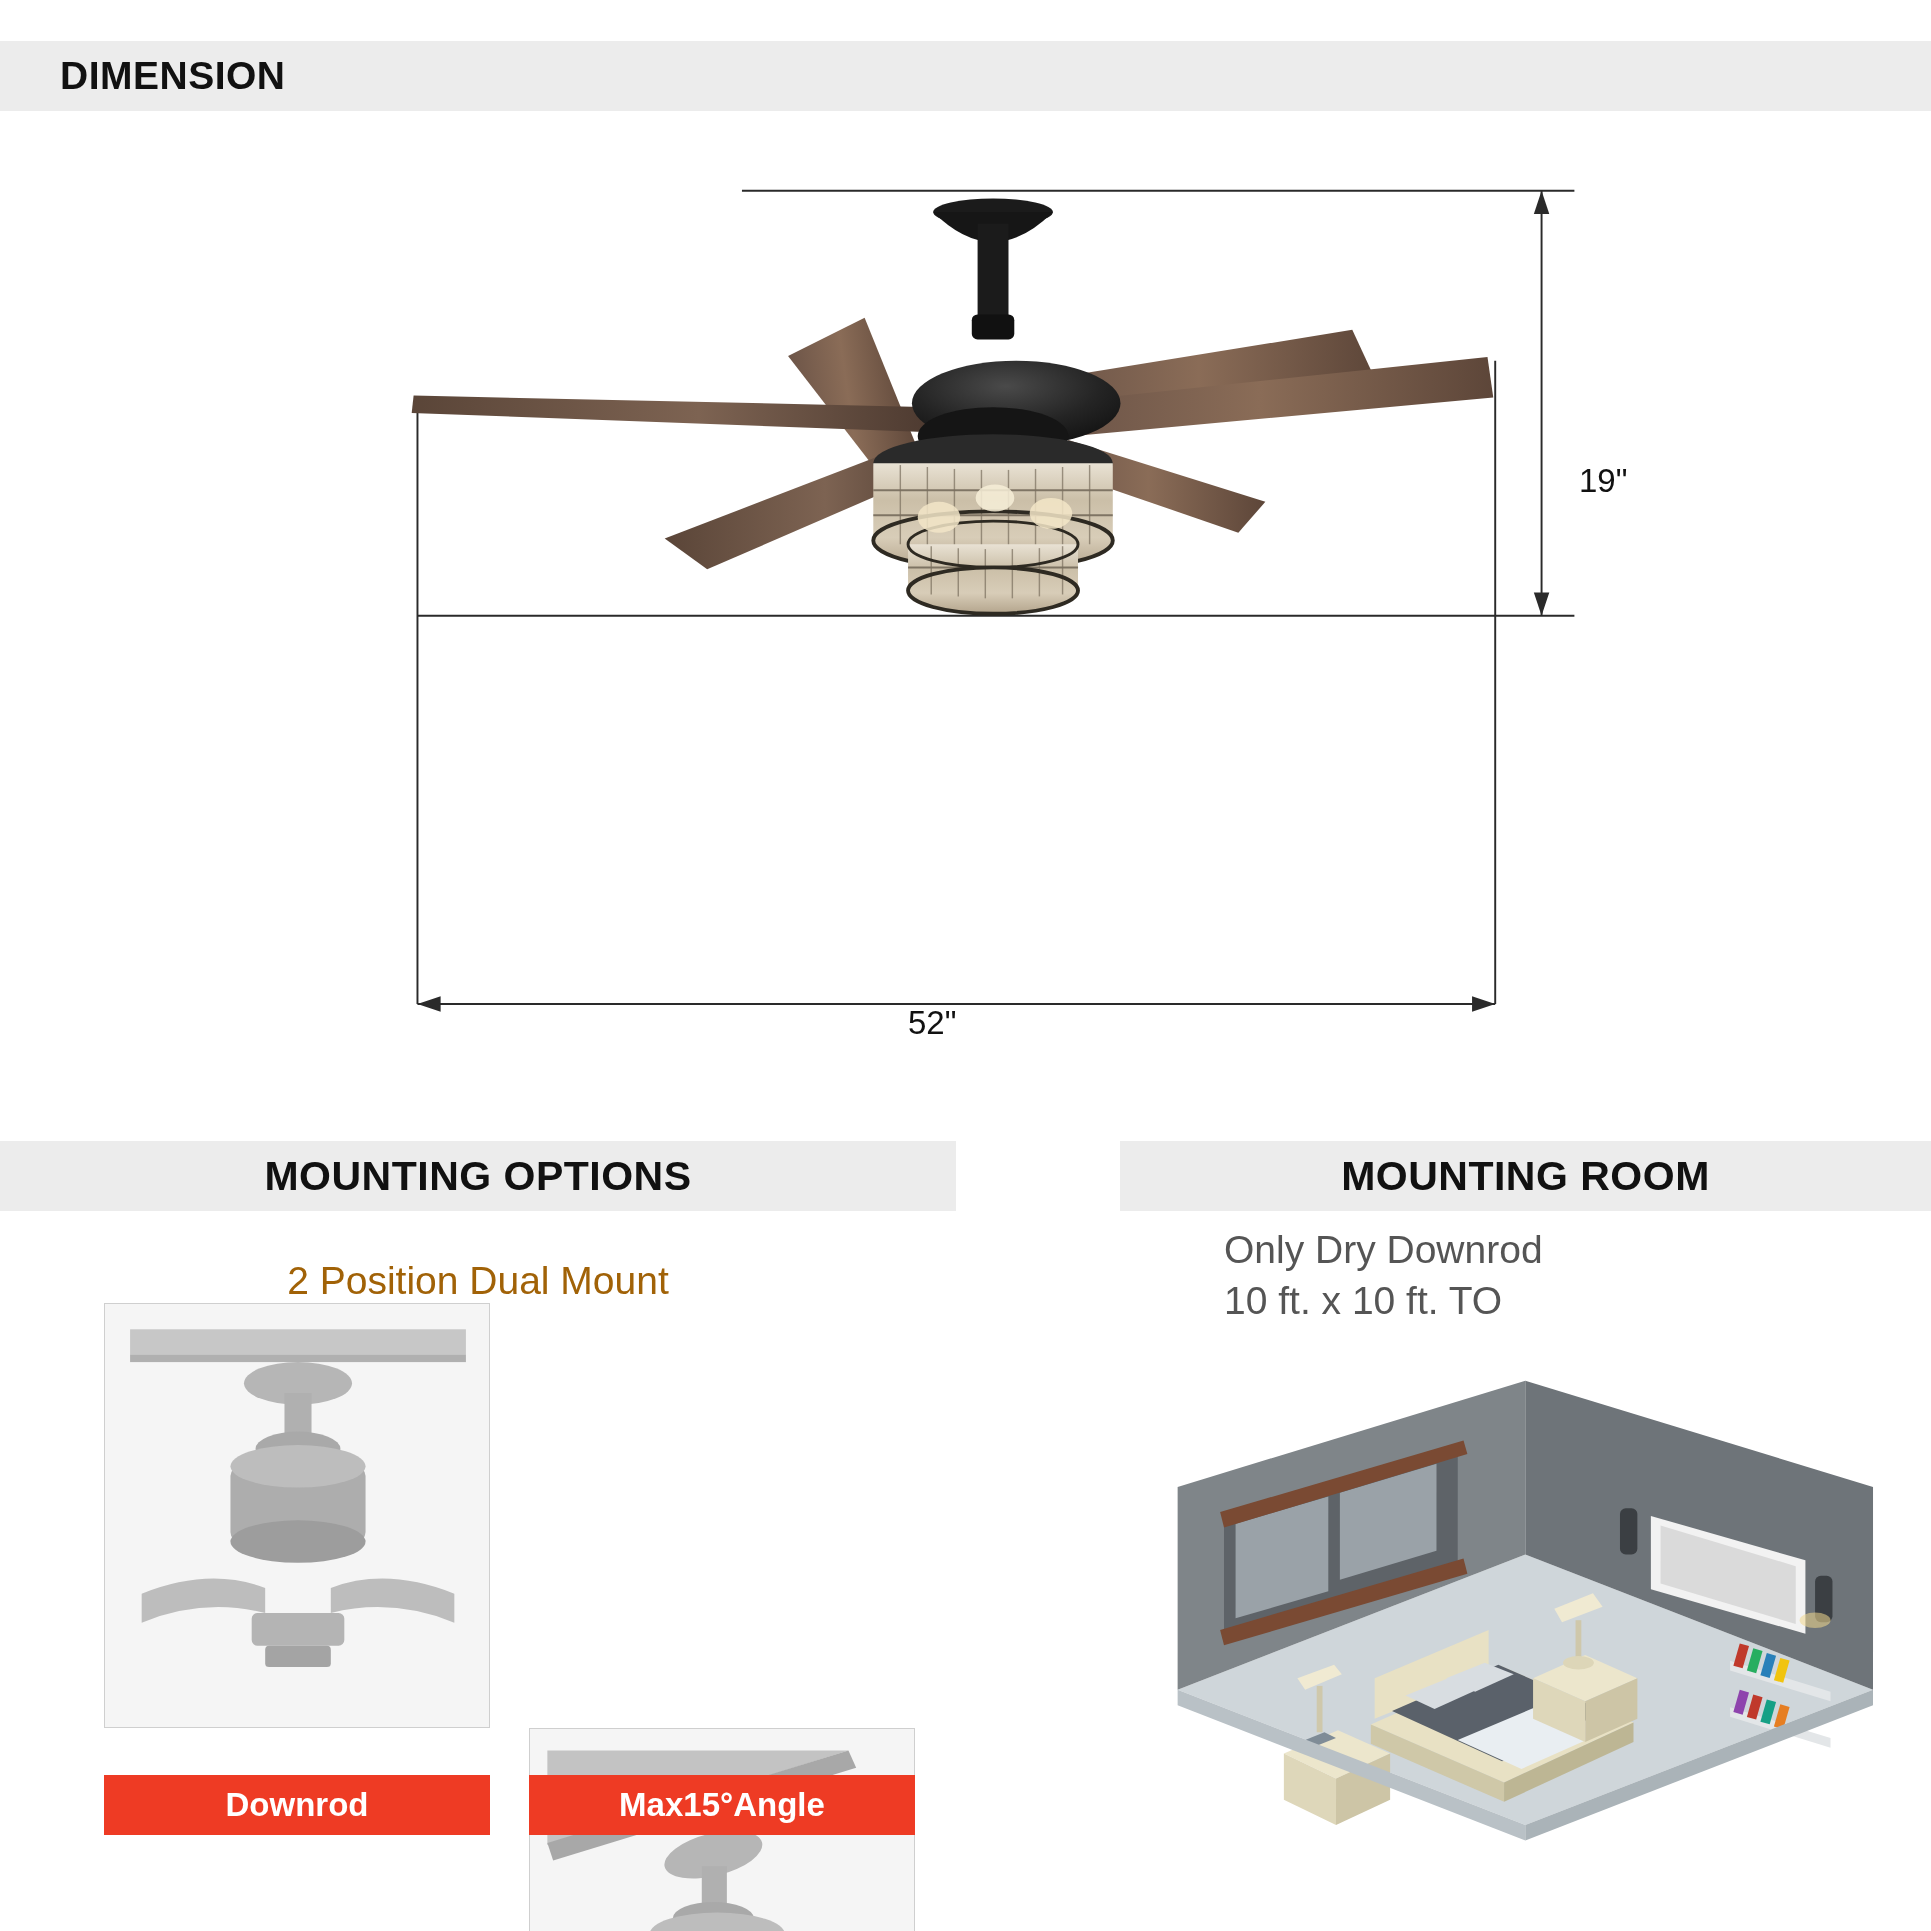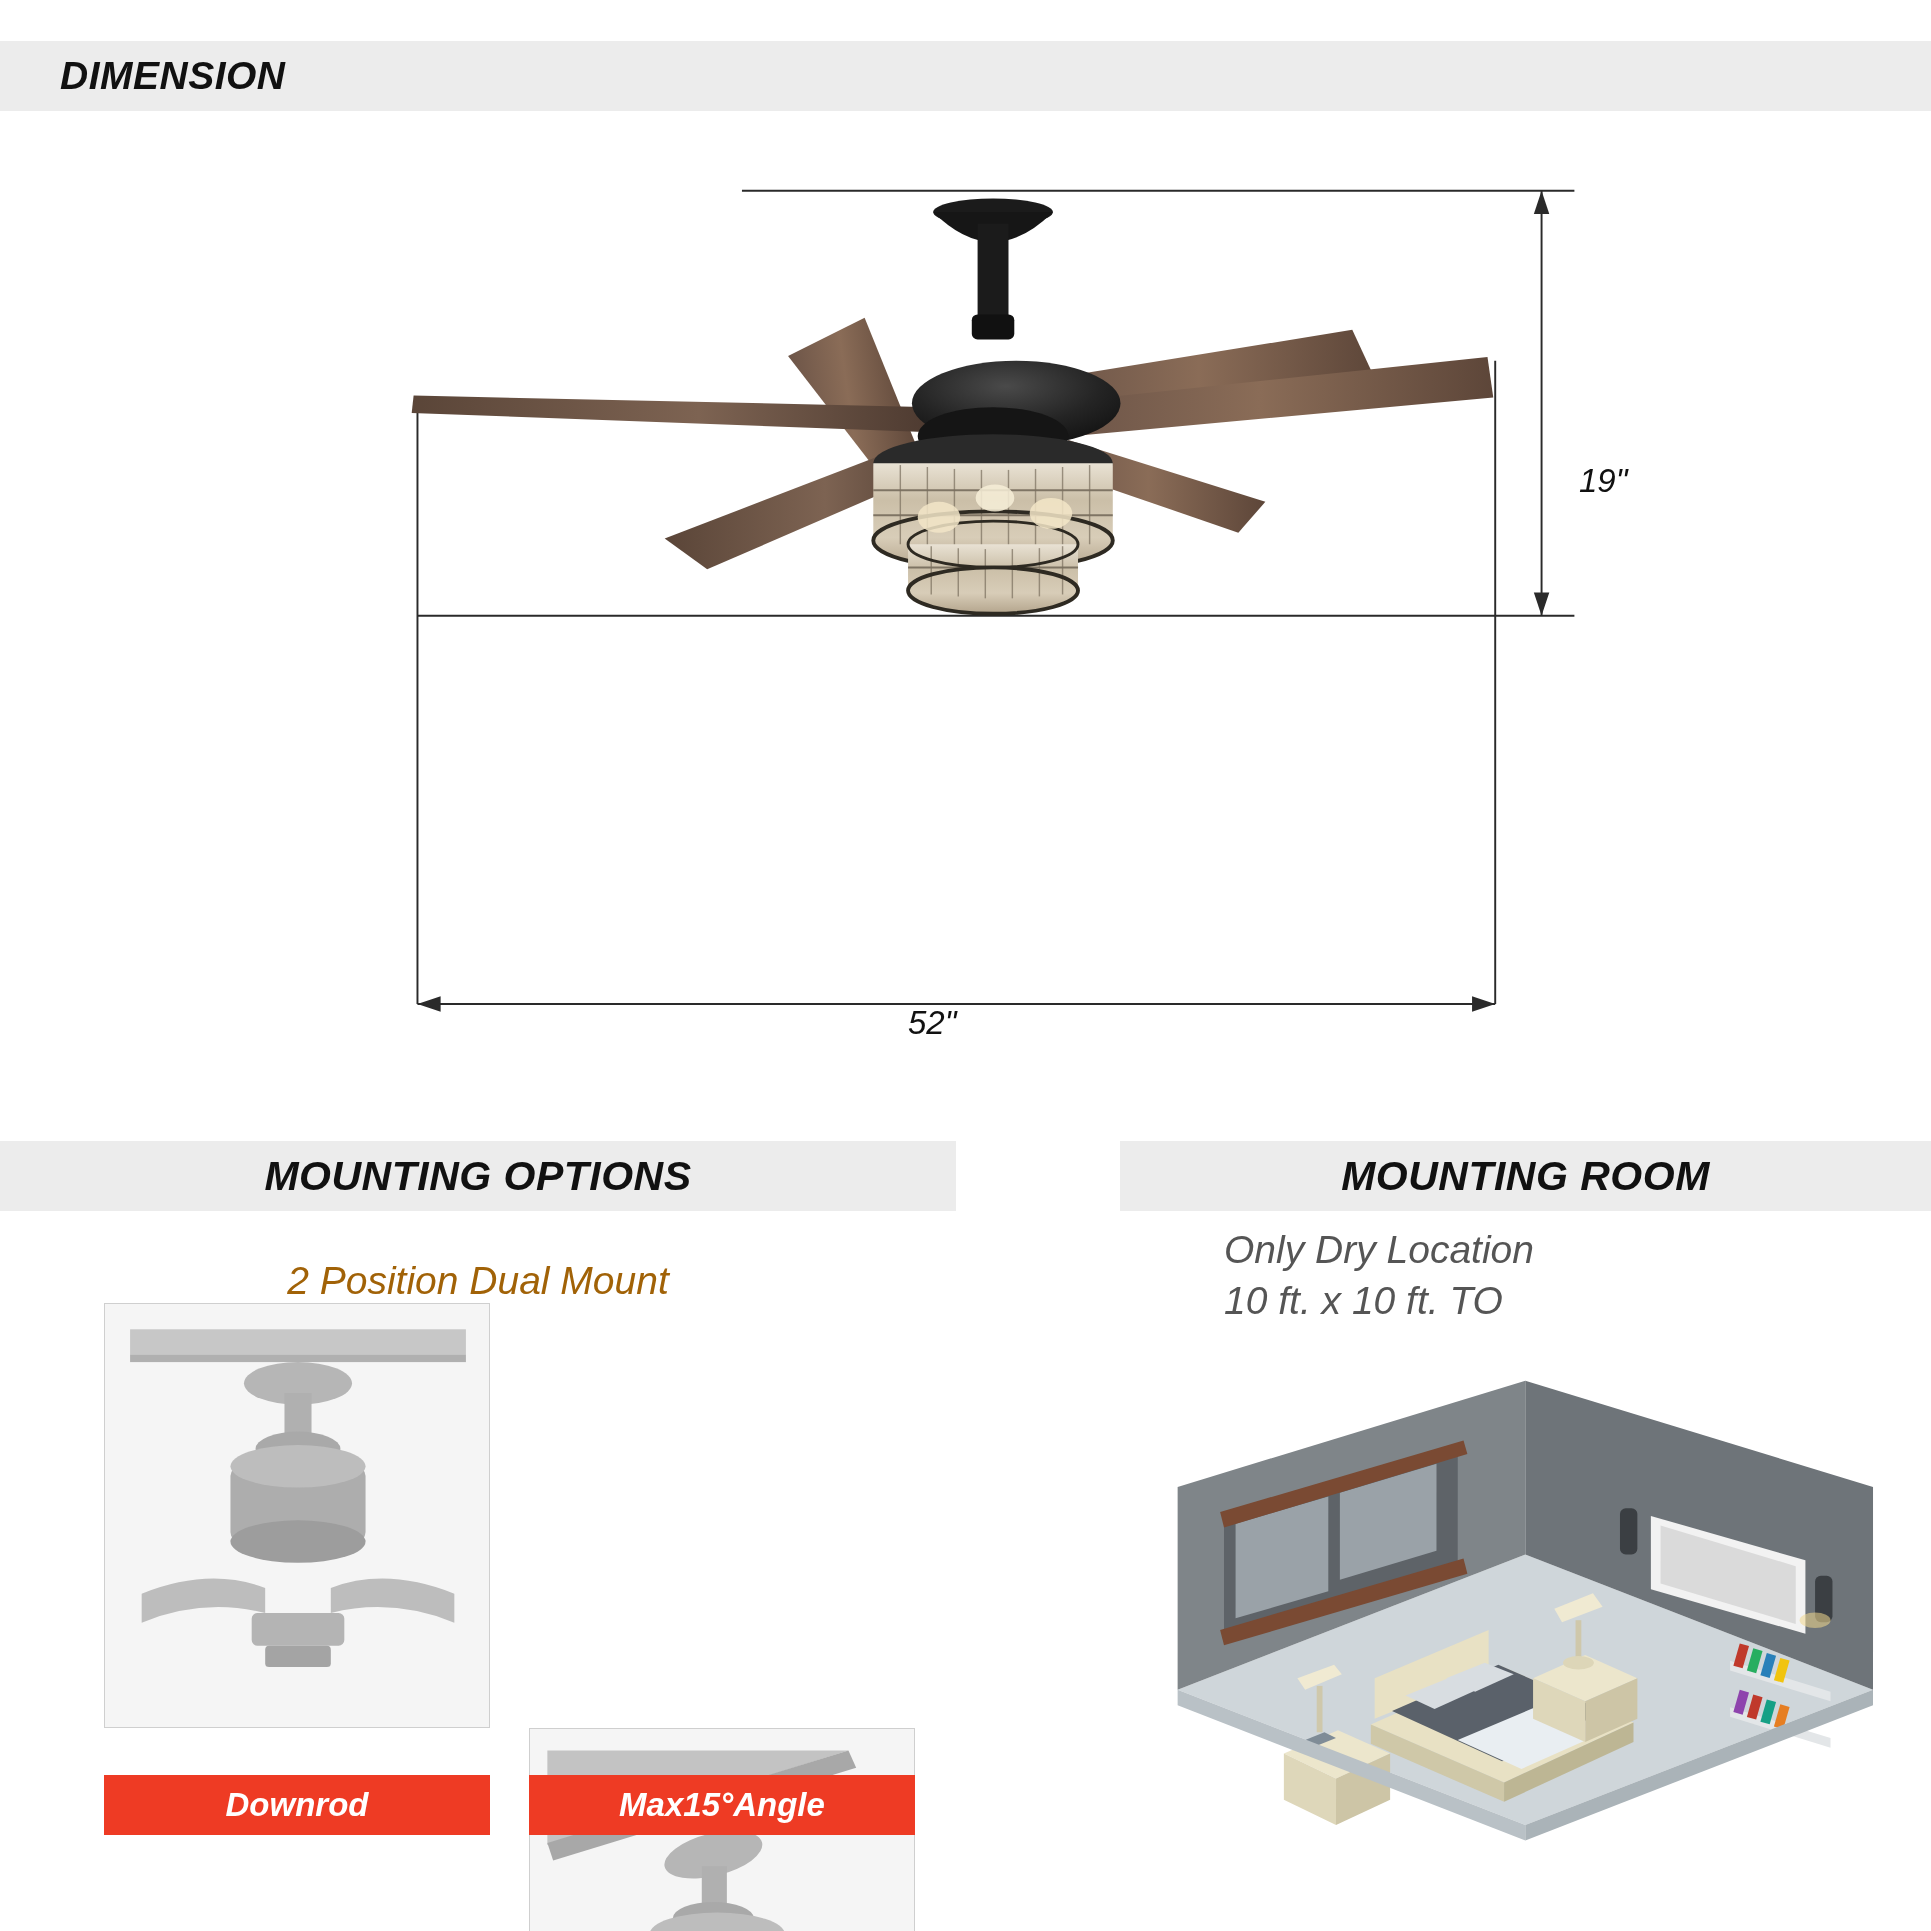--- a/index.html
+++ b/index.html
@@ -3,21 +3,21 @@
 <meta charset="utf-8">
 <style>
   * { box-sizing: border-box; }
   html, body {
     margin: 0; padding: 0;
     width: 1931px; height: 1931px;
     background: #ffffff;
     font-family: "Liberation Sans", sans-serif;
     overflow: hidden;
   }
-  .page { position: relative; width: 1931px; height: 1931px; font-style: italic; }
+  .page { position: relative; width: 1931px; height: 1931px; }
 
   
   .bar {
     position: absolute;
     background: #ececec;
     display: flex;
     align-items: center;
   }
   .bar .bar-title {
     font-weight: bold;
@@ -283,21 +283,21 @@
   </div>
 
   <div class="mount-btn" id="btn-downrod">Downrod</div>
   <div class="mount-btn" id="btn-angle">Max15°Angle</div>
 
   <div class="bar" id="room-bar">
     <span class="bar-title">MOUNTING ROOM</span>
   </div>
 
   <div id="room-text">
-    <div>Only Dry Location</div>
+    <div>Only Dry Downrod</div>
     <div>10 ft. x 10 ft. TO</div>
   </div>
 
   <div id="room-figure">
     <svg width="763" height="483" viewBox="0 0 790 500" xmlns="http://www.w3.org/2000/svg">
 
       <polygon points="40,330 400,470 760,330 400,190" fill="#cfd6da"></polygon>
 
       <polygon points="40,110 400,0 400,190 40,330" fill="#8d9196" opacity="0"></polygon>
       <polygon points="40,120 400,10 400,190 40,330" fill="#7f8589"></polygon>

